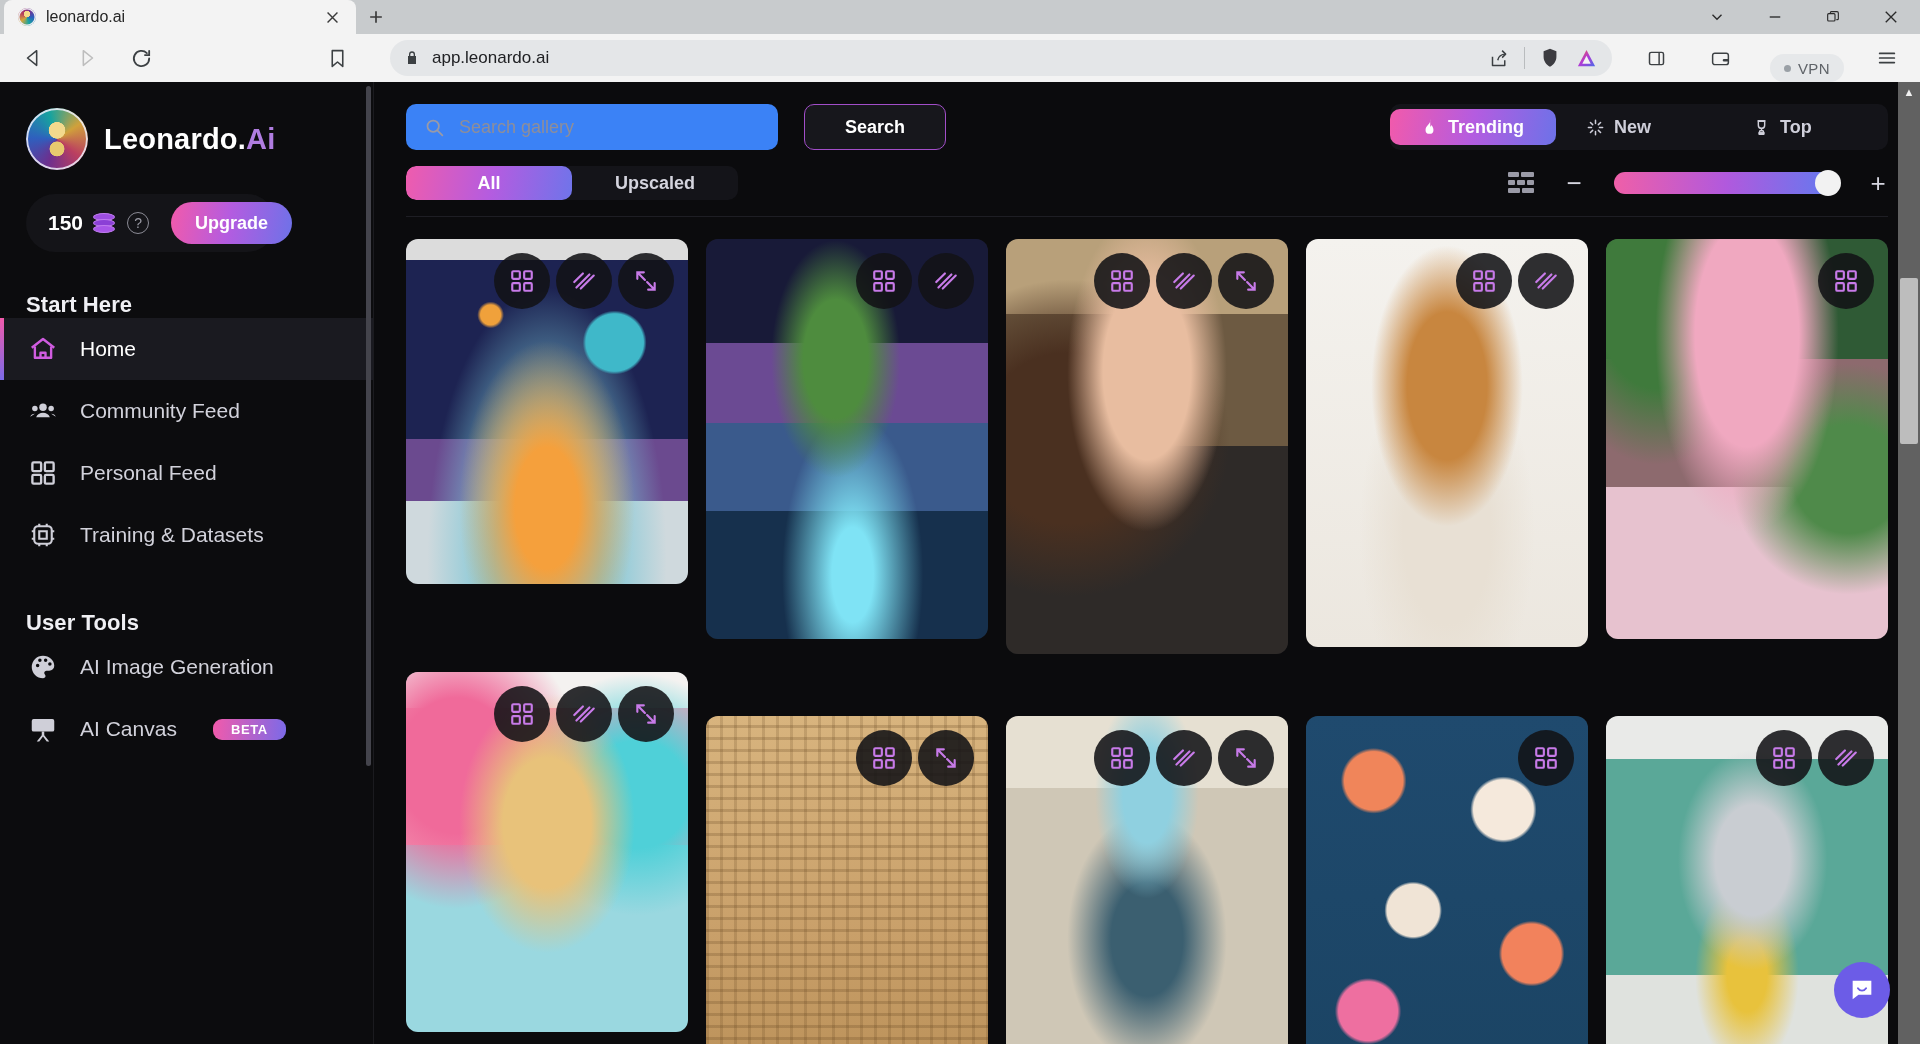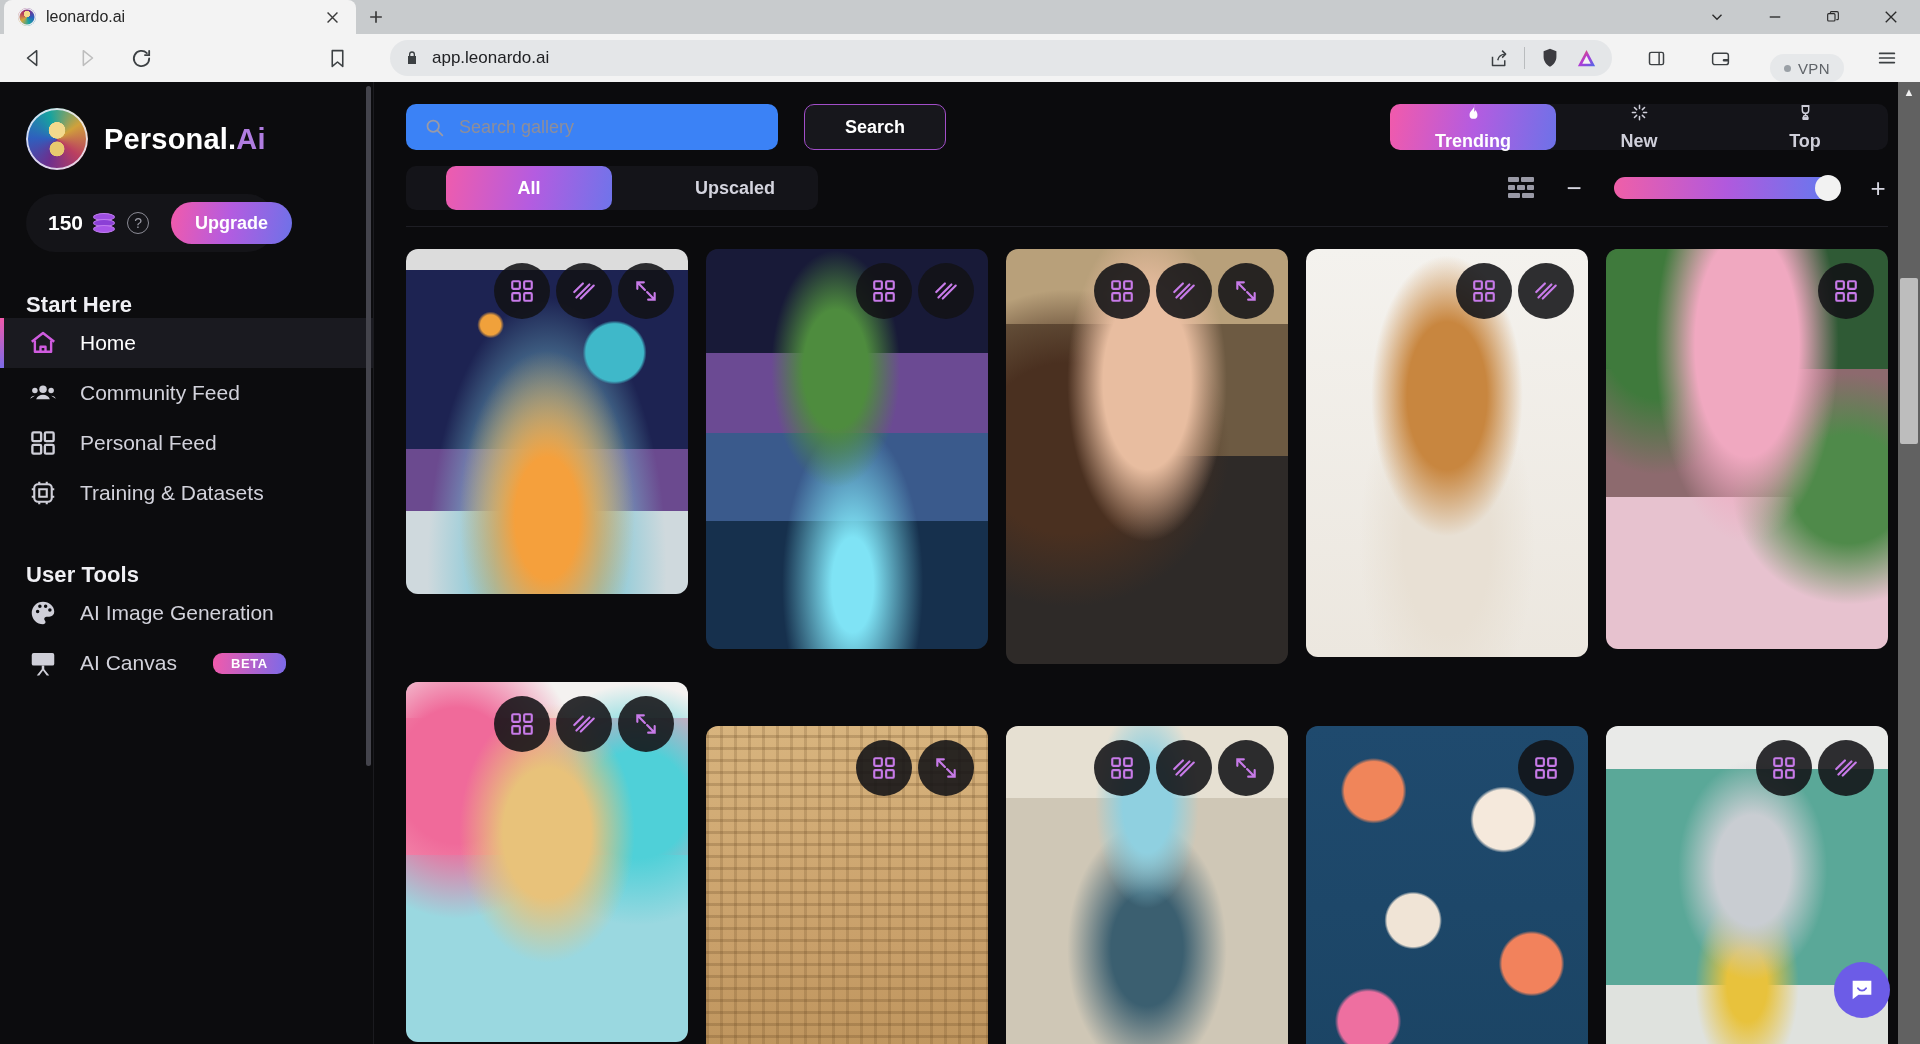--- a/index.html
+++ b/index.html
@@ -116,21 +116,21 @@
     color: #fff; font-size: 18px; font-weight: 700; font-family: inherit;
     display: flex; align-items: center;
   }
 
   .nav-heading {
     color: #f0f0f4; font-size: 22px; font-weight: 700; padding: 40px 0 0 26px;
     letter-spacing: .1px;
   }
   .nav-heading.tools { padding-top: 44px; }
   .nav-item {
-    height: 50px; display: flex; align-items: center; gap: 22px; padding-left: 28px;
+    height: 62px; display: flex; align-items: center; gap: 22px; padding-left: 28px;
     color: #d2d2db; font-size: 21px; position: relative;
   }
   .nav-item.active { background: #1a1a20; color: #fff; }
   .nav-item.active::before {
     content: ""; position: absolute; left: 0; top: 0; bottom: 0; width: 4px;
     background: linear-gradient(180deg, #f25aab, #7b6ae8);
   }
   .nav-ico { width: 30px; height: 30px; flex: none; color: #cfcfd8; }
   .nav-item.active .nav-ico { color: #d05ce0; }
   .badge {
@@ -159,36 +159,36 @@
   .search-btn {
     width: 142px; height: 46px; border-radius: 10px; background: #17171c;
     color: #fff; font-size: 18px; font-weight: 700; font-family: inherit;
     border: 1.6px solid #a24ec9; position: relative;
   }
   .seg-tabs {
     margin-left: auto; display: flex; align-items: center; height: 46px;
     background: #141419; border-radius: 10px; padding: 0;
   }
   .seg-tab {
-    height: 46px; padding: 0 30px; border-radius: 10px; display: flex;
-    align-items: center; justify-content: center; gap: 9px;
-    color: #cfcfda; font-size: 18px; font-weight: 600; min-width: 166px; flex-direction: column;
+    height: 36px; padding: 0 30px; border-radius: 10px; display: flex;
+    align-items: center; justify-content: flex-start; gap: 9px;
+    color: #cfcfda; font-size: 18px; font-weight: 600; min-width: 166px;
   }
   .seg-tab.active {
     background: linear-gradient(100deg, #f25aab 0%, #b45ce0 50%, #6d72e8 100%);
     color: #fff; font-weight: 700;
   }
 
   .gh-row2 { display: flex; align-items: center; margin-top: 16px; }
   .pill-tabs {
     display: flex; background: #141419; border-radius: 10px; overflow: hidden;
   }
   .pill-tab {
-    height: 44px; width: 166px; display: flex; align-items: center;
-    justify-content: center; color: #d4d4de; font-size: 18px; font-weight: 600; margin-left: 40px;
+    height: 34px; width: 166px; display: flex; align-items: center;
+    justify-content: center; color: #d4d4de; font-size: 18px; font-weight: 600;
   }
   .pill-tab.active {
     background: linear-gradient(100deg, #ef5cad 0%, #b45ce0 52%, #6f74ea 100%);
     color: #fff; font-weight: 700; border-radius: 10px;
   }
   .zoom-ctrls { margin-left: auto; display: flex; align-items: center; gap: 30px; }
   .grid-ico { width: 26px; height: 22px; color: #9a9aa6; }
   .zoom-sign { color: #d6d6e0; font-size: 26px; line-height: 1; width: 20px; text-align: center; }
   .slider { width: 224px; height: 22px; border-radius: 11px; position: relative;
     background: linear-gradient(90deg, #ef5fa8 0%, #b159dd 50%, #5f7bf0 100%); }
@@ -430,21 +430,21 @@
           <path d="M4 7h16M4 12h16M4 17h16"></path>
         </svg>
     </div>
   </div>
 
   <div class="viewport">
 
     <aside class="sidebar">
       <div class="brand">
         <span class="brand-logo"></span>
-        <span class="brand-text"><span>Personal.</span><span class="ai">Ai</span></span>
+        <span class="brand-text"><span>Leonardo.</span><span class="ai">Ai</span></span>
       </div>
 
       <div class="credits">
         <span class="credit-num">150</span>
         <span class="coin-icon">
             <i></i>
             <i></i>
             <i></i>
           </span>
         <span class="help-icon">?</span>

